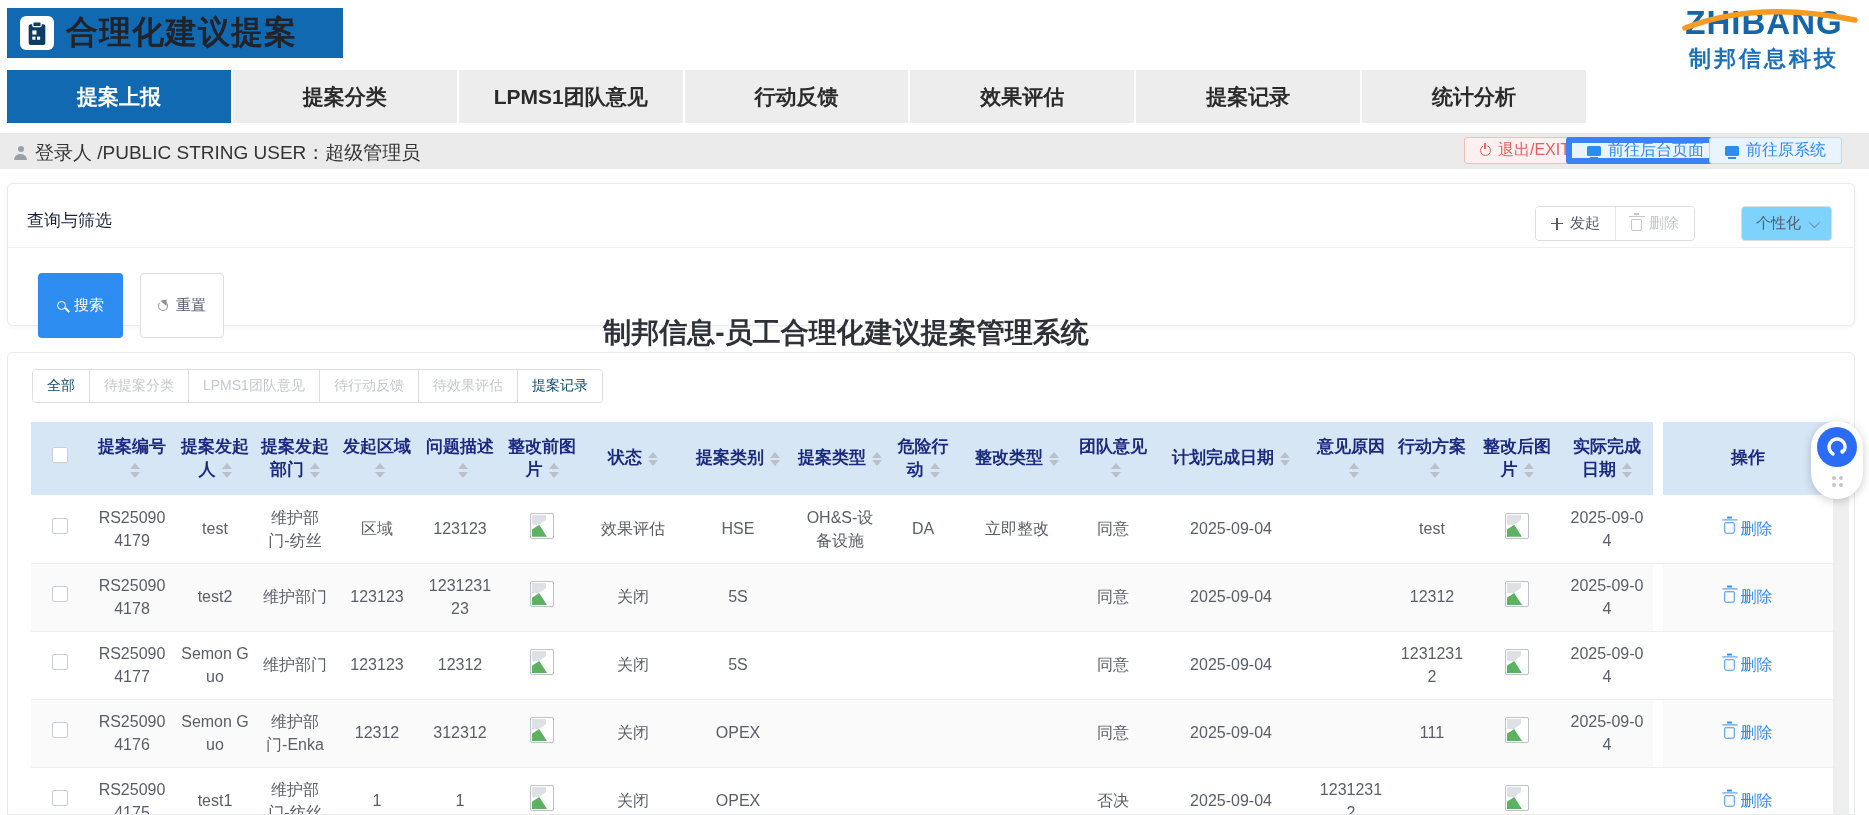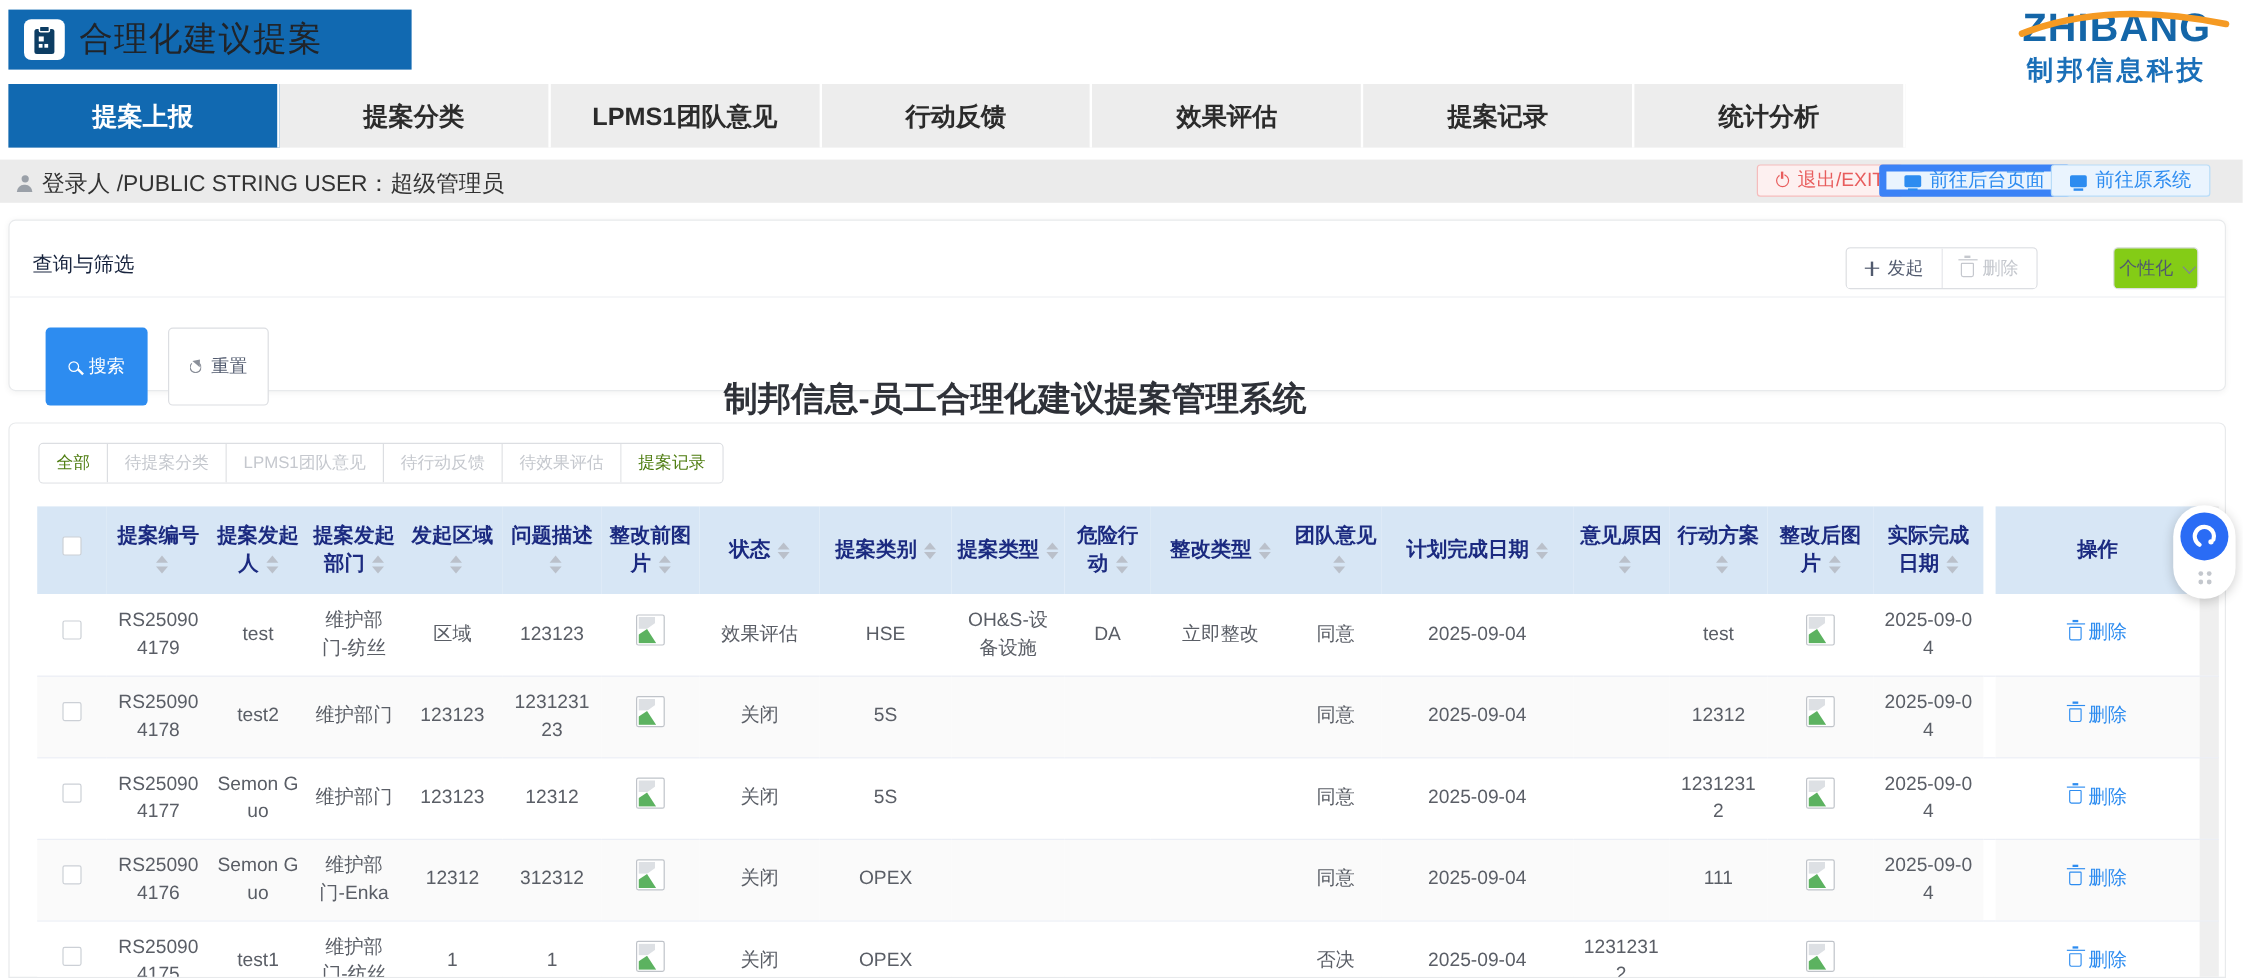--- a/index.html
+++ b/index.html
@@ -4,21 +4,21 @@
 <style>
   * { margin:0; padding:0; box-sizing:border-box; }
   html,body { width:1869px; height:815px; overflow:hidden; background:#fff;
     font-family:"Liberation Sans","DejaVu Sans",sans-serif; color:#333; position:relative; }
 
   
   .brand-box { position:absolute; left:7px; top:8px; width:336px; height:50px;
     background:#1169b1; display:flex; align-items:center; padding-left:13px; }
   .clip-badge { width:34px; height:34px; background:#fff; border-radius:6px;
     display:flex; align-items:center; justify-content:center; }
-  .brand-title { font-size:28px; font-weight:normal; color:#20242a; margin-left:12px; letter-spacing:1px; }
+  .brand-title { font-size:32px; font-weight:bold; color:#20242a; margin-left:12px; letter-spacing:1px; }
 
   .logo { position:absolute; right:10px; top:4px; width:190px; text-align:center; }
   .logo-name { font-size:33px; font-weight:800; color:#1466a8; letter-spacing:1px; position:relative; display:inline-block; }
   .logo-swoosh { position:absolute; left:-4px; top:2px; width:178px; height:34px; pointer-events:none; }
   .logo-sub { font-size:22px; font-weight:bold; color:#1a6fb8; letter-spacing:3px; margin-top:2px; }
 
   
   .tab-bar { position:absolute; left:7px; top:70px; width:1581px; height:53px; background:#ededed; display:flex; }
   .tab { flex:1; display:flex; align-items:center; justify-content:center;
     font-size:21px; font-weight:bold; color:#2b2b2b; border-right:2px solid #fff; cursor:pointer; }
@@ -50,22 +50,22 @@
   .query-panel { position:absolute; left:7px; top:183px; width:1848px; height:143px;
     background:#fff; border:1px solid #e8eaec; border-radius:6px; box-shadow:0 1px 5px rgba(0,0,0,.05); }
   .qp-title { position:absolute; left:19px; top:25px; font-size:17px; color:#17233d; }
   .qp-divider { position:absolute; left:0; right:0; top:63px; border-top:1px solid #eef0f3; }
   .qp-actions { position:absolute; right:22px; top:22px; display:flex; align-items:center; }
   .btn-group { display:flex; border:1px solid #dcdee2; border-radius:4px; overflow:hidden; }
   .gbtn { display:flex; align-items:center; gap:7px; padding:7px 15px; font-size:15px;
     color:#515a6e; background:#fff; cursor:pointer; }
   .gbtn + .gbtn { border-left:1px solid #e5e7ea; }
   .gbtn.disabled { color:#c5c8ce; cursor:default; }
-  .btn-personal { display:flex; align-items:center; gap:8px; padding:7px 4px; font-size:15px; color:#515a6e;
-    background:#84cc16; border:1px solid #dcdee2; border-radius:4px; margin-left:63px; cursor:pointer; }
+  .btn-personal { display:flex; align-items:center; gap:8px; padding:7px 14px; font-size:15px; color:#515a6e;
+    background:#7dd3fc; border:1px solid #dcdee2; border-radius:4px; margin-left:46px; cursor:pointer; }
   .plus-ic { width:12px; height:12px; position:relative; }
   .plus-ic::before { content:""; position:absolute; left:0; top:5px; width:12px; height:1.8px; background:#515a6e; }
   .plus-ic::after  { content:""; position:absolute; left:5px; top:0; width:1.8px; height:12px; background:#515a6e; }
   .trash-ic { width:11px; height:12px; border:1.5px solid currentColor; border-top-width:1.5px; border-radius:1px 1px 2px 2px; position:relative; margin-top:3px; }
   .trash-ic::before { content:""; position:absolute; left:-3.5px; top:-4.5px; width:16px; height:1.6px; background:currentColor; }
   .trash-ic::after  { content:""; position:absolute; left:2px; top:-7.5px; width:5px; height:2px; background:currentColor; }
   .gray { color:#c5c8ce; }
   .chev-ic { width:8px; height:8px; border-right:1.8px solid #808695; border-bottom:1.8px solid #808695;
     transform:rotate(45deg) translateY(-2px); }
   .qp-buttons { position:absolute; left:30px; top:89px; display:flex; }
@@ -81,21 +81,21 @@
     border-left:4px solid transparent; border-right:4px solid transparent; border-bottom:5px solid #8a8f99; transform:rotate(40deg); }
 
   
   .page-title { position:absolute; left:0; top:314px; width:1692px; text-align:center;
     font-size:28px; font-weight:bold; color:#2e3138; z-index:5; }
 
   
   .table-panel { position:absolute; left:7px; top:352px; width:1848px; height:463px;
     background:#fff; border:1px solid #e8eaec; border-radius:6px 6px 0 0; padding:16px 0 0 23px; overflow:hidden; }
   .filter-group { display:inline-flex; border:1px solid #dcdee2; border-radius:4px; overflow:hidden; margin-left:1px; }
-  .fbtn { padding:7px 14px; font-size:14px; color:#4d7c0f; background:#fff; border-right:1px solid #dcdee2; cursor:pointer; white-space:nowrap; }
+  .fbtn { padding:7px 14px; font-size:14px; color:#0c4a6e; background:#fff; border-right:1px solid #dcdee2; cursor:pointer; white-space:nowrap; }
   .fbtn:last-child { border-right:none; }
   .fbtn.disabled { color:#c5c8ce; cursor:default; }
 
   table.grid { border-collapse:collapse; table-layout:fixed; width:1818px; margin-top:19px; }
   .grid thead th { background:#d7e6f5; color:#1b2a80; font-weight:bold; font-size:17px;
     height:73px; text-align:center; vertical-align:middle; padding:2px 4px; line-height:1.35; word-break:break-all; }
   .grid thead th.c-gap, .grid tbody td.c-gap { background:#fff; }
   .grid thead th.c-strip, .grid tbody td.c-strip { background:#efefef; }
   .grid tbody td { font-size:16px; color:#5a5e66; text-align:center; vertical-align:middle;
     height:68px; border-bottom:1px solid #ebeef5; padding:4px 6px; word-break:break-all; line-height:1.45; background:#fff; }

